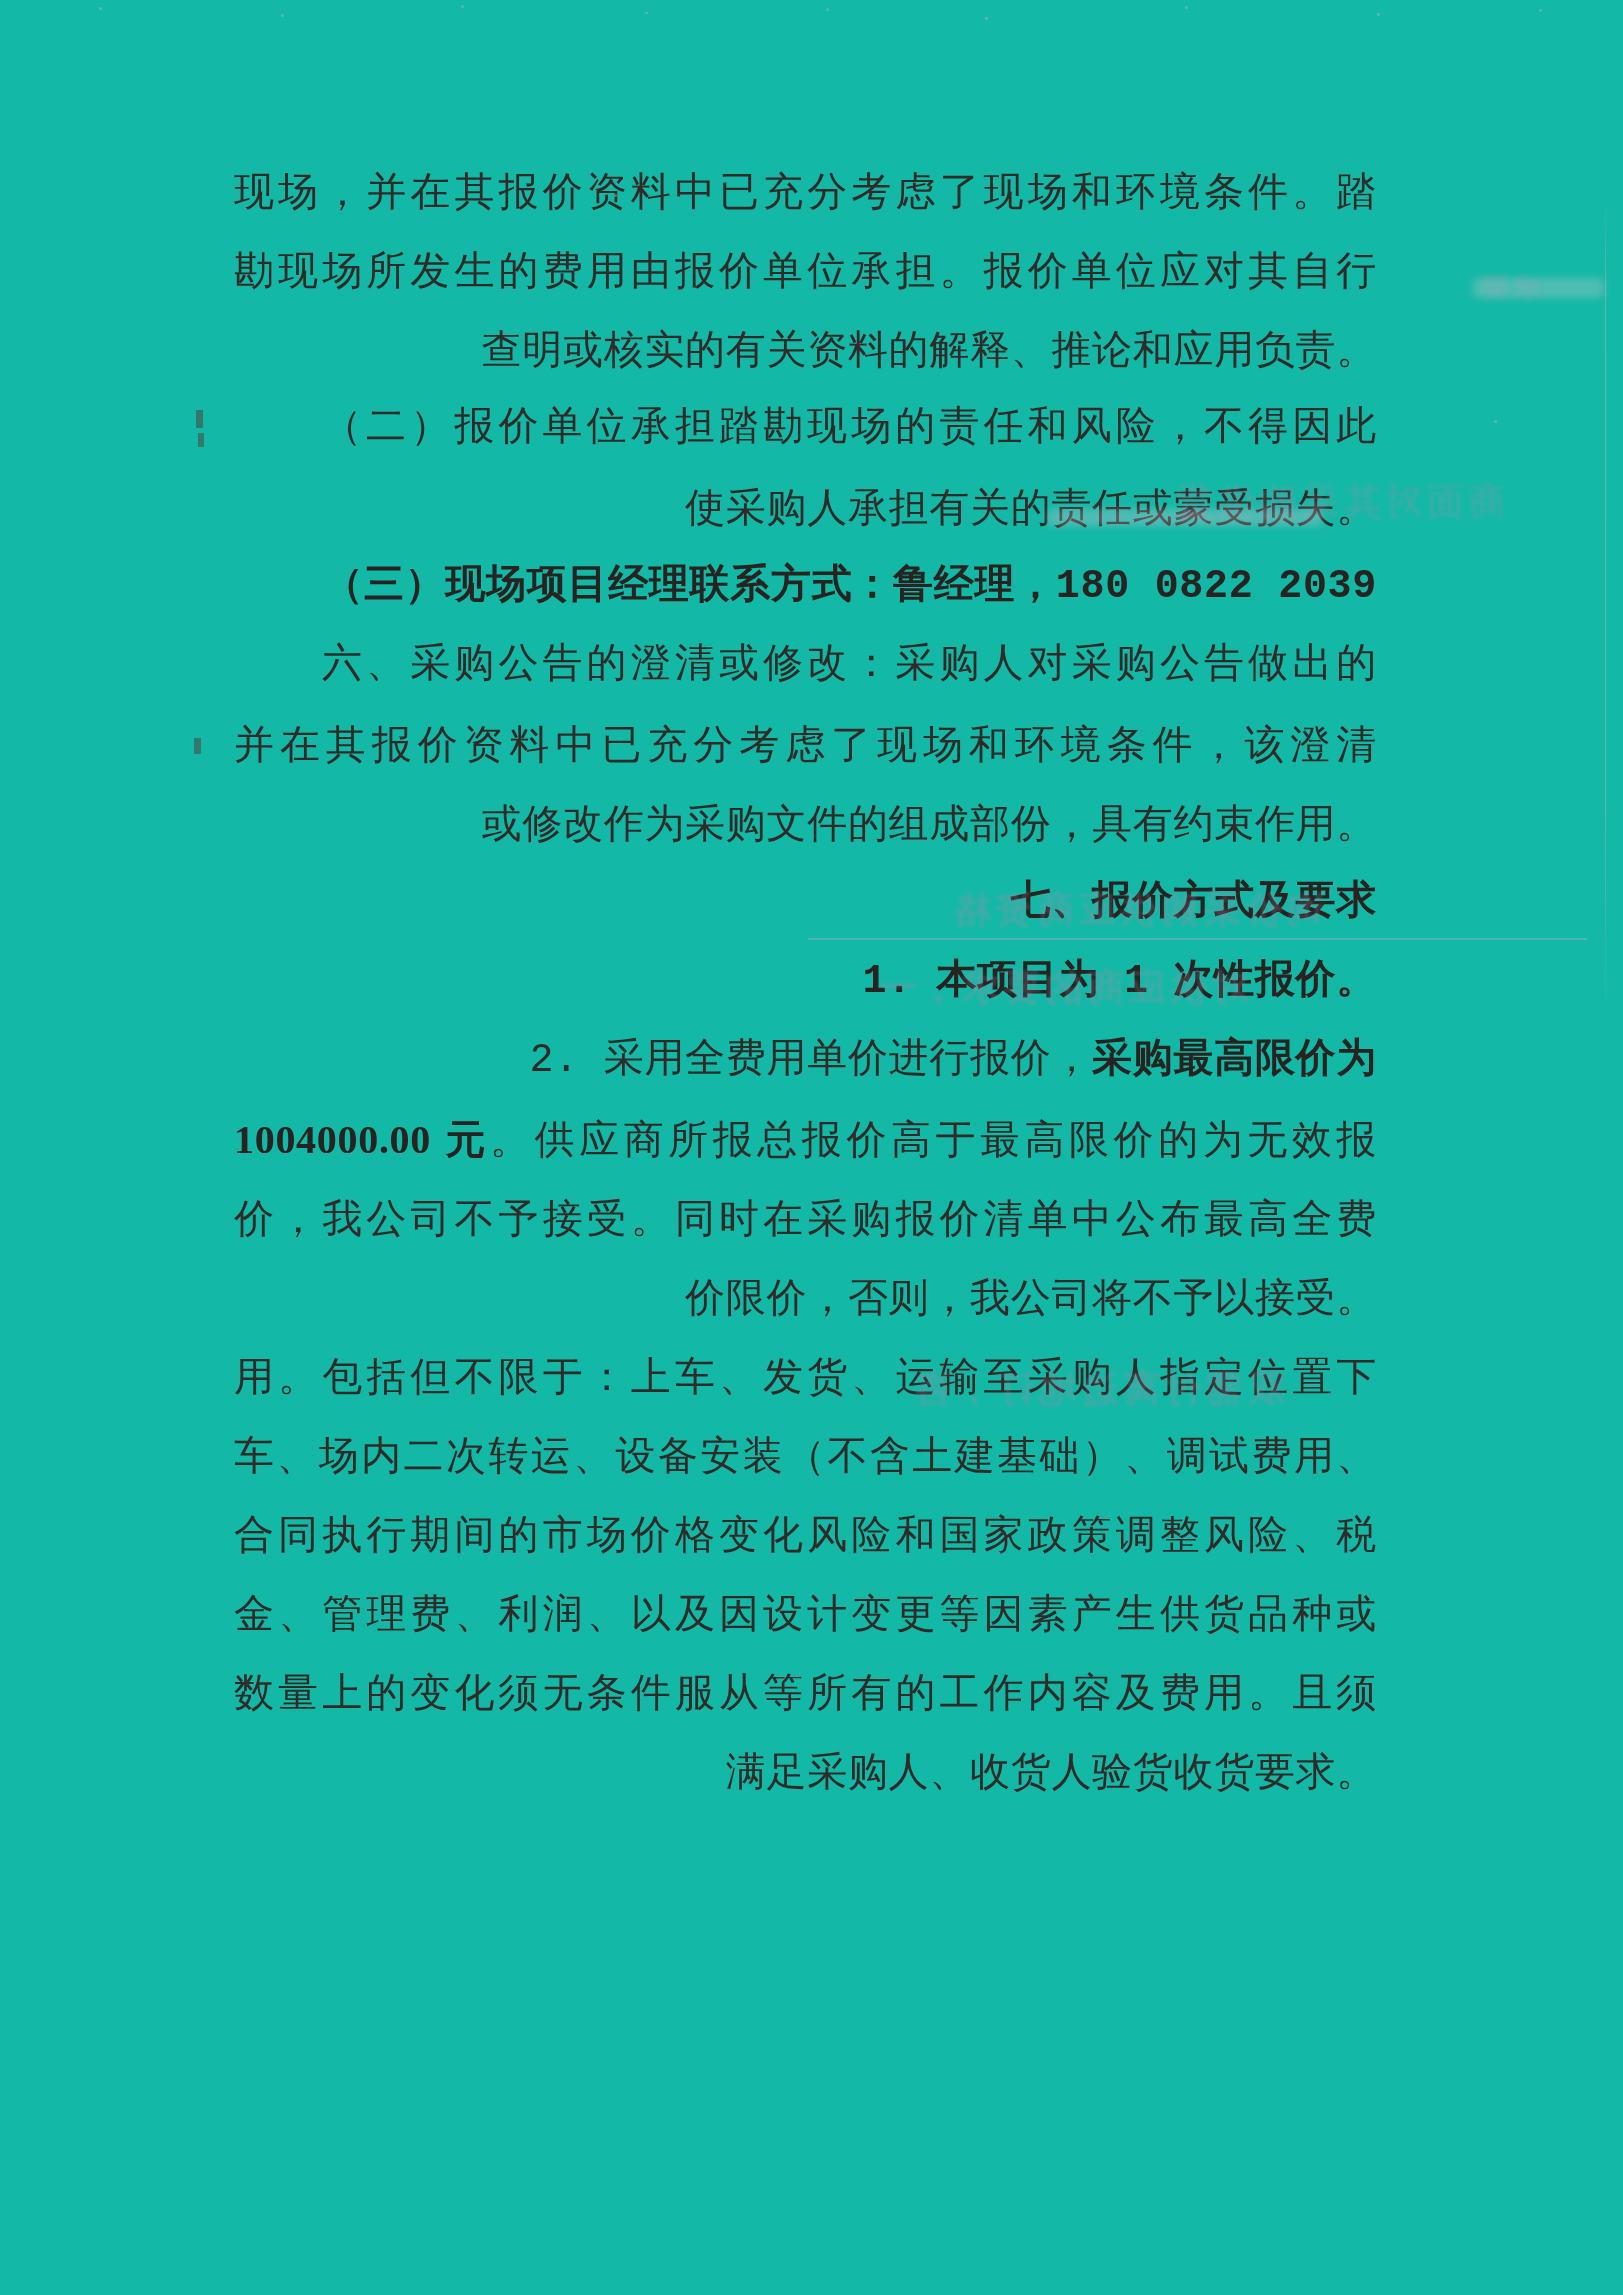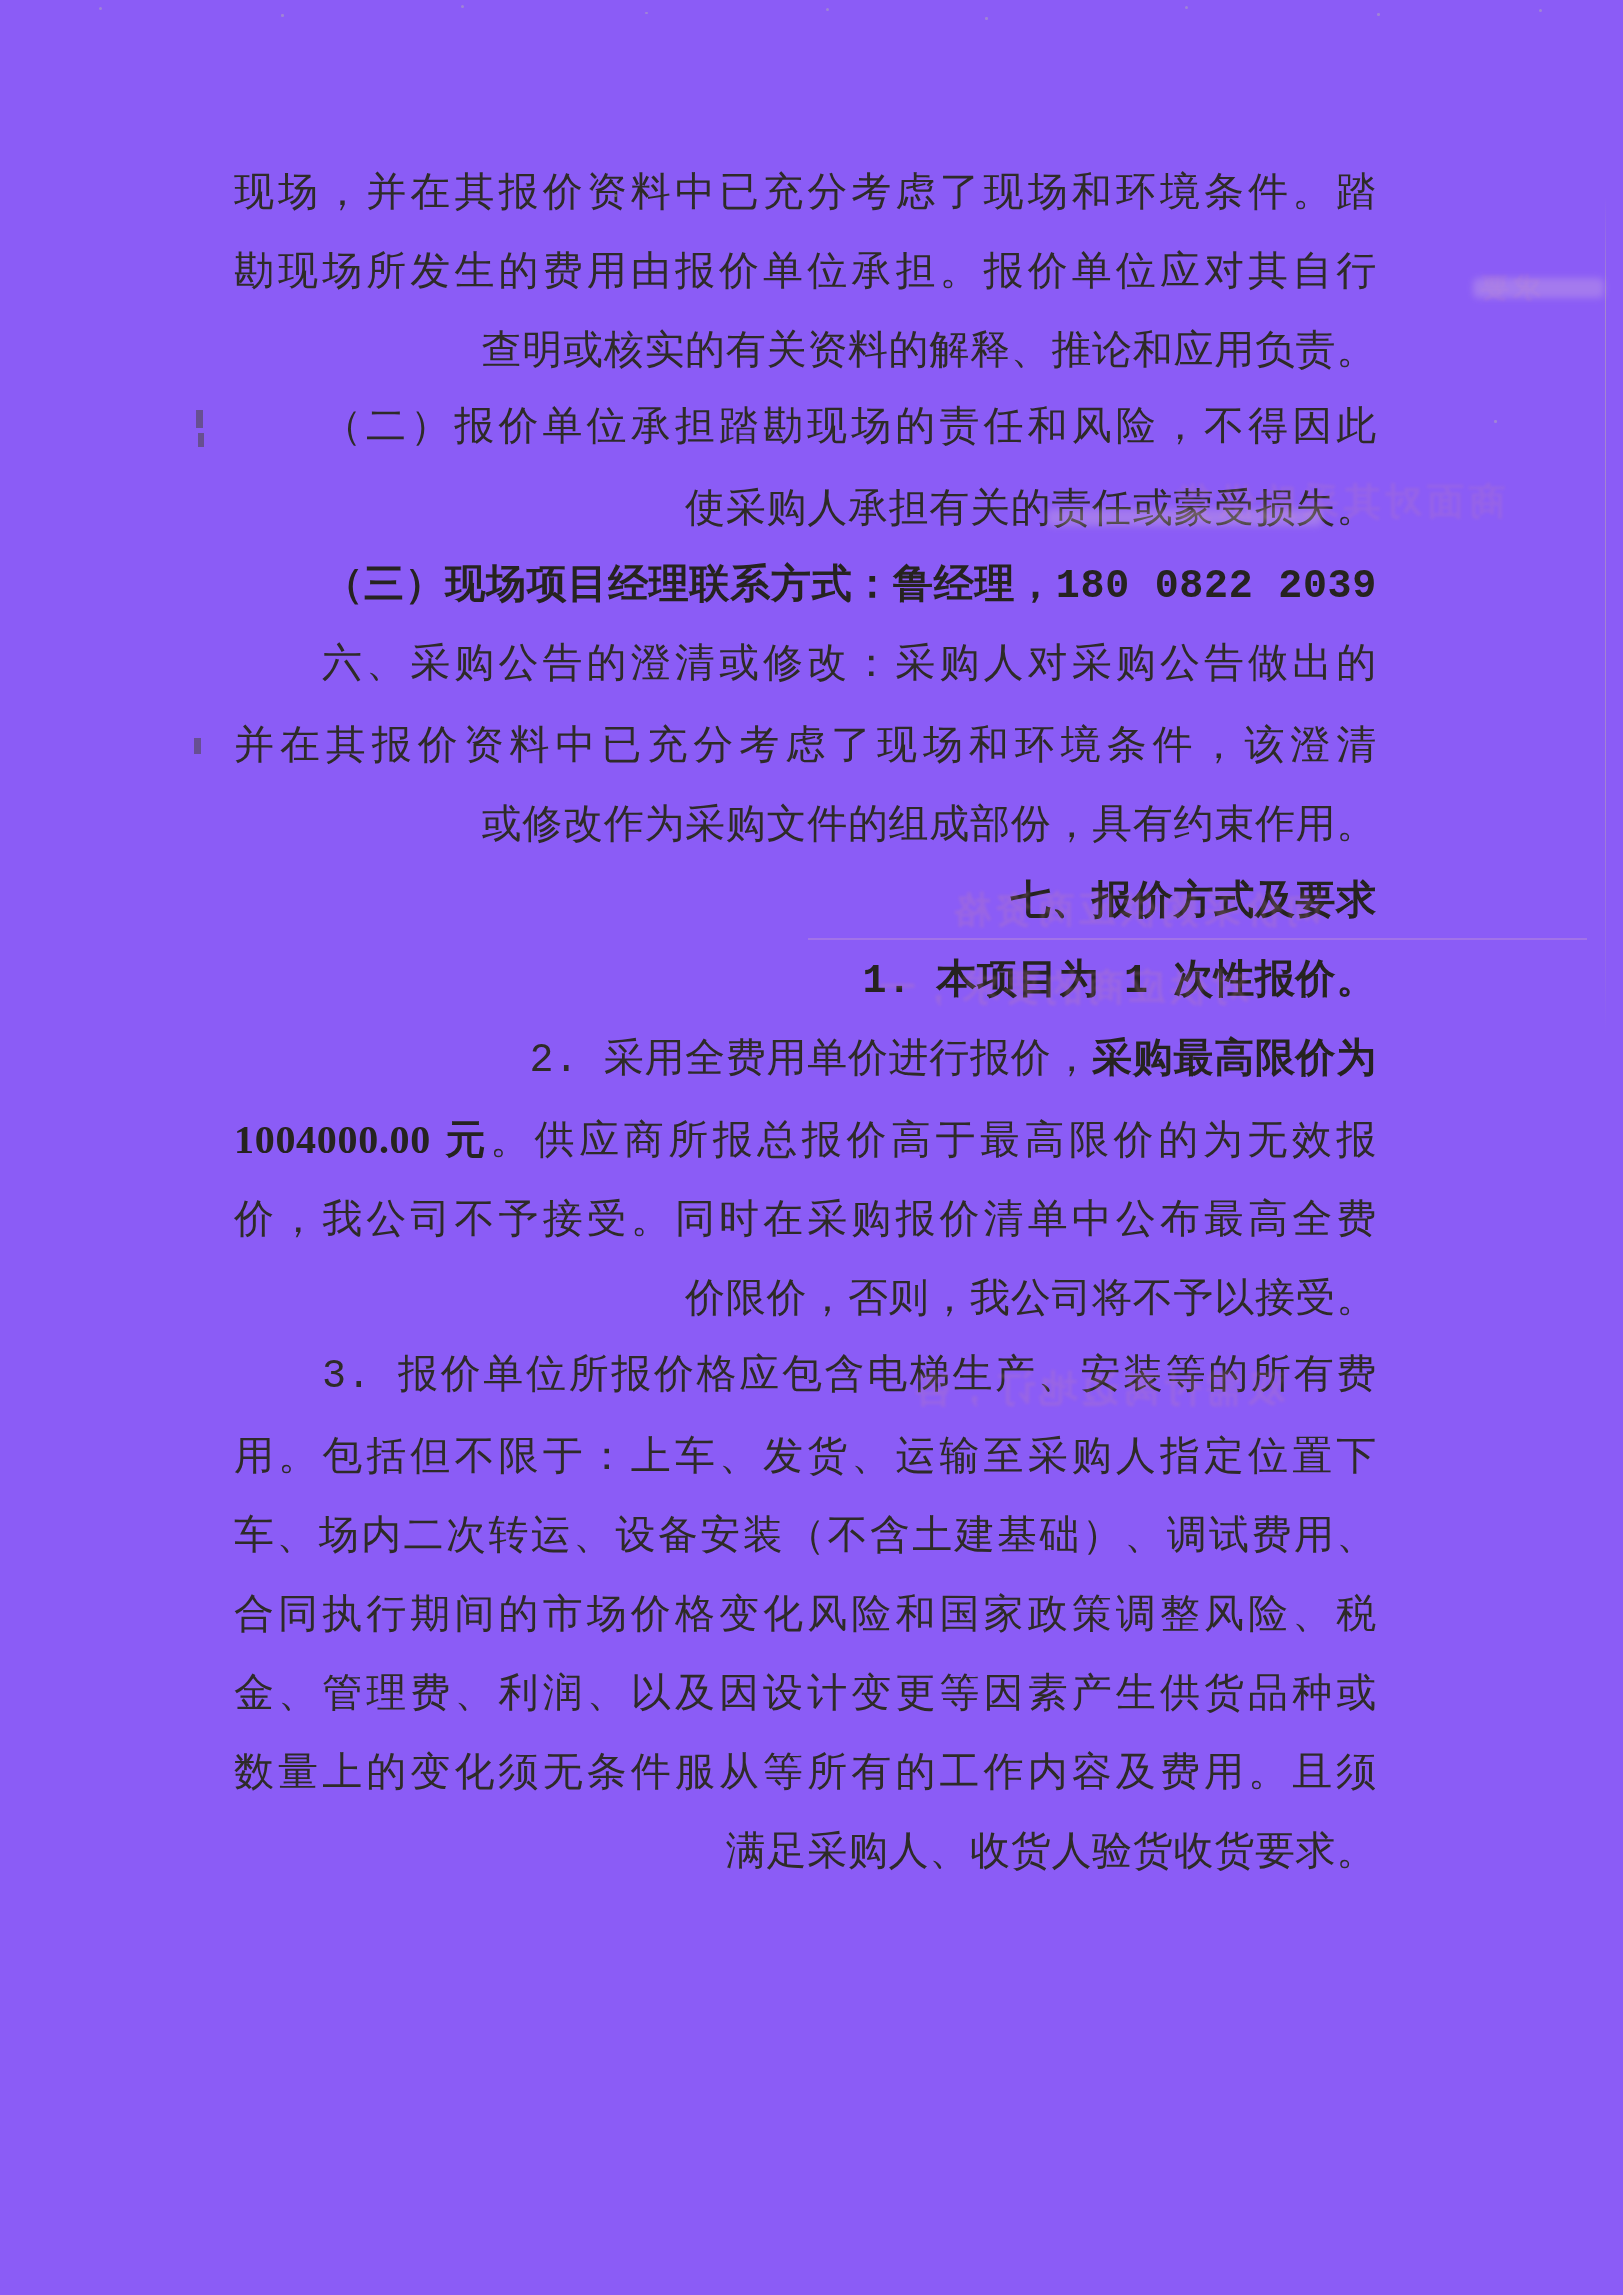--- a/index.html
+++ b/index.html
@@ -1,19 +1,19 @@
 <!DOCTYPE html>
 <html style="font-size:10.5px"><head>
 <meta charset="utf-8">
 <style>
   html,body{margin:0;padding:0;background:#e9e9e9;}
   .page{
     position:relative;
     width:1623px;height:2295px;
-    background:#8b5cf6;
+    background:#14b8a6;
     overflow:hidden;
     font-family:"Liberation Serif","DejaVu Serif",serif;
   }
   
   .doc-body{
     position:absolute;
     left:234px;top:152px;width:1143px;
     color:#2e2b28;
   }
   .tline{
@@ -82,21 +82,20 @@
       <div class="tline ind"><span class="b">（三）现场项目经理联系方式：鲁经理，</span><span class="b">180 0822 2039</span></div>
       <div class="tline ind fill"><span>六、采购公告的澄清或修改：采购人对采购公告做出的</span></div>
       <div class="tline fill"><span>并在其报价资料中已充分考虑了现场和环境条件，该澄清</span></div>
       <div class="tline"><span>或修改作为采购文件的组成部份，具有约束作用。</span></div>
       <div class="tline ind"><span class="b">七、报价方式及要求</span></div>
       <div class="tline ind"><span class="b">1. 本项目为 1 次性报价。</span></div>
       <div class="tline ind"><span>2. 采用全费用单价进行报价，</span><span class="b">采购最高限价为</span></div>
       <div class="tline fill"><span class="b">1004000.00 元</span><span>。供应商所报总报价高于最高限价的为无效报</span></div>
       <div class="tline fill"><span>价，我公司不予接受。同时在采购报价清单中公布最高全费</span></div>
       <div class="tline"><span>价限价，否则，我公司将不予以接受。</span></div>
-      <div class="tline ind fill"><span>3. 报价单位所报价格应包含电梯生产、安装等的所有费</span></div>
       <div class="tline fill"><span>用。包括但不限于：上车、发货、运输至采购人指定位置下</span></div>
       <div class="tline fill"><span>车、场内二次转运、设备安装（不含土建基础）、调试费用、</span></div>
       <div class="tline fill"><span>合同执行期间的市场价格变化风险和国家政策调整风险、税</span></div>
       <div class="tline fill"><span>金、管理费、利润、以及因设计变更等因素产生供货品种或</span></div>
       <div class="tline fill"><span>数量上的变化须无条件服从等所有的工作内容及费用。且须</span></div>
       <div class="tline"><span>满足采购人、收货人验货收货要求。</span></div>
     </div>
   <div class="scanline"></div>
   <div id="artifacts">
       <div class="bleed" style="left: 1172px; top: 477px; font-size: 37px; opacity: 0.2;">商面对其采购供货</div>

